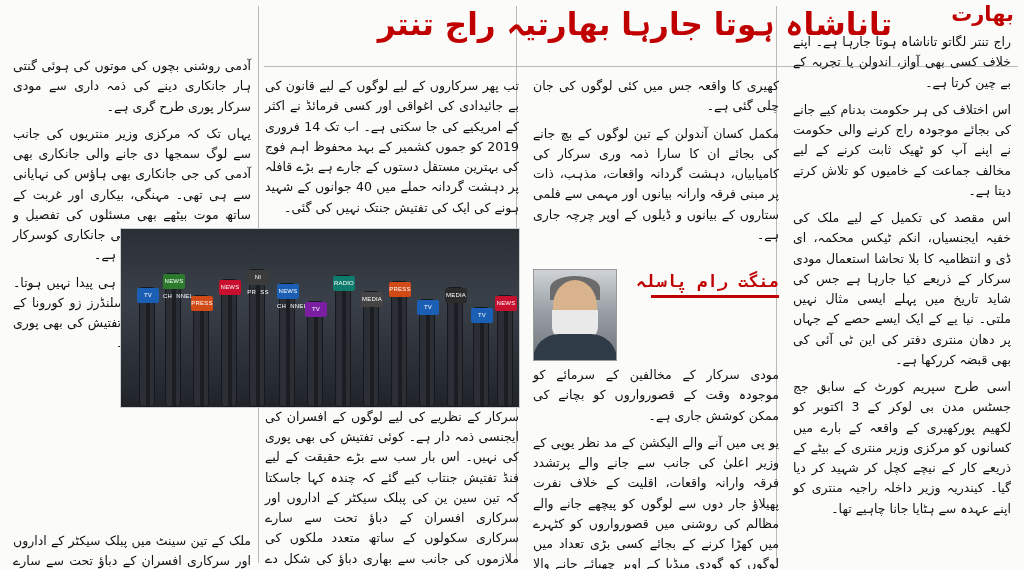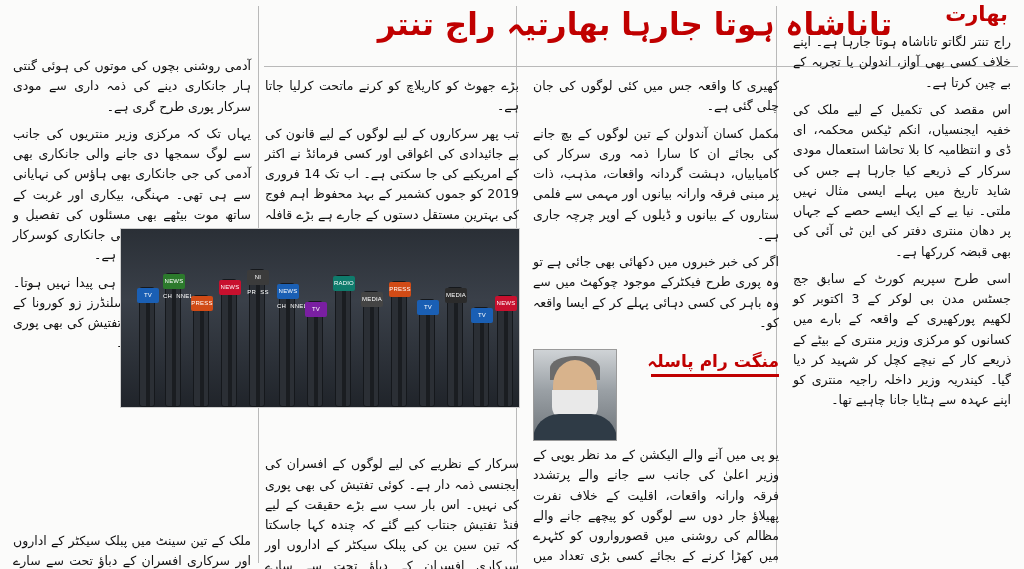--- a/index.html
+++ b/index.html
@@ -86,22 +86,23 @@
   .body-text {
     font-size: 12.5px;
     line-height: 1.62;
     color: #111;
     direction: rtl;
     text-align: justify;
     text-align-last: right;
     margin: 0 0 7px 0;
   }
   .byline-block {
-    margin: 16px 0 4px 0;
-    direction: rtl;
+    margin: 24px 0 4px 0;
+    direction: rtl;
+    font-family: Liberation Mono, monospace;
   }
   .byline-name {
     color: #c00000;
     font-weight: bold;
     font-size: 17px;
     text-align: right;
     direction: rtl;
     padding: 2px 0 0 0;
   }
   .byline-rule {
@@ -212,62 +213,62 @@
 
 <div class="page">
 
   <div class="rules">
     <div class="vrule" style="left:258px;"></div>
     <div class="vrule" style="left:516px;"></div>
     <div class="vrule" style="left:776px;"></div>
     <div class="hrule" style="top:66px; left:264px; right:6px;"></div>
   </div>
 
-  <div style="position:absolute; right:16px; top:4px; width:230px;">
+  <div style="position:absolute; right:10px; top:4px; width:230px;">
     <div class="masthead-word">بھارت</div>
   </div>
 
   <div class="headline-wrap">
     <div class="headline">تاناشاہ ہوتا جارہا بھارتیہ راج تنتر</div>
   </div>
 
   <div class="cols">
 
     <div class="col c1" style="padding-top:28px;">
       <p class="body-text">راج تنتر لگاتو تاناشاہ ہوتا جارہا ہے۔ اپنے خلاف کسی بھی آواز، اندولن یا تجربہ کے بے چین کرتا ہے۔</p>
+      <p class="body-text">اس اختلاف کی ہر حکومت بدنام کیے جانے کی بجائے موجودہ راج کرنے والی حکومت نے اپنے آپ کو ٹھیک ثابت کرنے کے لیے مخالف جماعت کے خامیوں کو تلاش کرتے دیتا ہے۔</p>
       <p class="body-text">اس مقصد کی تکمیل کے لیے ملک کی خفیہ ایجنسیاں، انکم ٹیکس محکمہ، ای ڈی و انتظامیہ کا بلا تحاشا استعمال مودی سرکار کے ذریعے کیا جارہا ہے جس کی شاید تاریخ میں پہلے ایسی مثال نہیں ملتی۔ نیا یے کے ایک ایسے حصے کے جہاں پر دھان منتری دفتر کی این ٹی آئی کی بھی قبضہ کررکھا ہے۔</p>
       <p class="body-text">اسی طرح سپریم کورٹ کے سابق جج جسٹس مدن بی لوکر کے 3 اکتوبر کو لکھیم پورکھیری کے واقعہ کے بارے میں کسانوں کو مرکزی وزیر منتری کے بیٹے کے ذریعے کار کے نیچے کچل کر شہید کر دیا گیا۔ کیندریہ وزیر داخلہ راجیہ منتری کو اپنے عہدہ سے ہٹایا جانا چاہیے تھا۔</p>
 
     </div>
 
     <div class="col c2" style="padding-top:72px;">
       <p class="body-text">کھیری کا واقعہ جس میں کئی لوگوں کی جان چلی گئی ہے۔</p>
       <p class="body-text">مکمل کسان آندولن کے تین لوگوں کے بچ جانے کی بجائے ان کا سارا ذمہ وری سرکار کی کامیابیاں، دہشت گردانہ واقعات، مذہب، ذات پر مبنی فرقہ وارانہ بیانوں اور مہمی سے فلمی ستاروں کے بیانوں و ڈیلوں کے اوپر چرچہ جاری ہے۔</p>
-      <p class="body-text">اگر کی خبر خبروں میں دکھائی بھی جائی ہے تو وہ پوری طرح فیکٹرکے موجود چوکھٹ میں سے وہ باہر کی کسی دہائی پہلے کر کے ایسا واقعہ کو۔</p>
 
       <div class="byline-block">
         <div class="byline-row">
           <div class="portrait">
             <div class="hair"></div>
             <div class="face"></div>
             <div class="beard"></div>
             <div class="shoulders"></div>
           </div>
           <div class="byline-text">
             <div class="byline-name">منگت رام پاسلہ</div>
             <div class="byline-rule"></div>
           </div>
         </div>
       </div>
 
+      <p class="body-text">مودی سرکار کے مخالفین کے سرمائے کو موجودہ وقت کے قصورواروں کو بچانے کی ممکن کوشش جاری ہے۔</p>
       <p class="body-text">یو پی میں آنے والے الیکشن کے مد نظر یوپی کے وزیر اعلیٰ کی جانب سے جانے والے پرتشدد فرقہ وارانہ واقعات، اقلیت کے خلاف نفرت پھیلاؤ جار دوں سے لوگوں کو پیچھے جانے والے مظالم کی روشنی میں قصورواروں کو کٹہرے میں کھڑا کرنے کے بجائے کسی بڑی تعداد میں لوگوں کو گودی میڈیا کے اوپر چھپائے جانے والا جھوٹھا پروچار بہت کافی حد تک جھوٹھا اور گھبراہٹ لگنے لگے پڑا ہے۔ اس پر پوری پڑتال کی جانی چاہیے۔ اس طرح کے حال میں جب حکمران جماعت کی جانب سے مکمل انتظامیہ، خفیہ سسٹم اور میڈیا</p>
     </div>
 
     <div class="col c3" style="padding-top:72px;">
-      <p class="body-text">بڑے جھوٹ کو کاریلاچ کو کرنے ماتحت کرلیا جاتا ہے۔</p>
       <p class="body-text">تب پھر سرکاروں کے لیے لوگوں کے لیے قانون کی بے جائیدادی کی اغواقی اور کسی فرمائڈ نے اکثر کے امریکیے کی جا سکتی ہے۔ اب تک 14 فروری 2019 کو جموں کشمیر کے بہد محفوظ اہم فوج کی بہترین مستقل دستوں کے جارے ہے بڑے قافلہ پر دہشت گردانہ حملے میں 40 جوانوں کے شہید ہونے کی ایک کی تفتیش جنتک نہیں کی گئی۔</p>
       <div style="height:182px;"></div>
       <p class="body-text">سرکار کے نظریے کی لیے لوگوں کے افسران کی ایجنسی ذمہ دار ہے۔ کوئی تفتیش کی بھی پوری کی نہیں۔ اس بار سب سے بڑے حقیقت کے لیے فنڈ تفتیش جنتاب کیے گئے کہ چندہ کہا جاسکتا کہ تین سین ین کی پبلک سیکٹر کے اداروں اور سرکاری افسران کے دباؤ تحت سے سارے سرکاری سکولوں کے ساتھ متعدد ملکوں کی ملازموں کی جانب سے بھاری دباؤ کی شکل دے دی گئی ہے۔</p>
 
     </div>
 
     <div class="col c4" style="padding-top:52px;">
       <p class="body-text">آدمی روشنی بچوں کی موتوں کی ہوئی گنتی ہار جانکاری دینے کی ذمہ داری سے مودی سرکار پوری طرح گری ہے۔</p>
       <p class="body-text">یہاں تک کہ مرکزی وزیر منتریوں کی جانب سے لوگ سمجھا دی جانے والی جانکاری بھی آدمی کی جی جانکاری بھی ہاؤس کی نہایانی سے ہی تھی۔ مہنگی، بیکاری اور غربت کے ساتھ موت بیٹھے بھی مسئلوں کی تفصیل و اعدادو شمار کے جانے والی جانکاری کوسرکار کی جانب سے روک دیا گیا ہے۔</p>
       <p class="body-text">پھر جمہوری کا تو سوال ہی پیدا نہیں ہوتا۔ اسی طرح ایل پی جی سلنڈرز زو کورونا کے تفتیش کی بھی پوری کے تفتیش کی بھی پوری بات کی چندہ کیا جاتا ہے۔</p>

